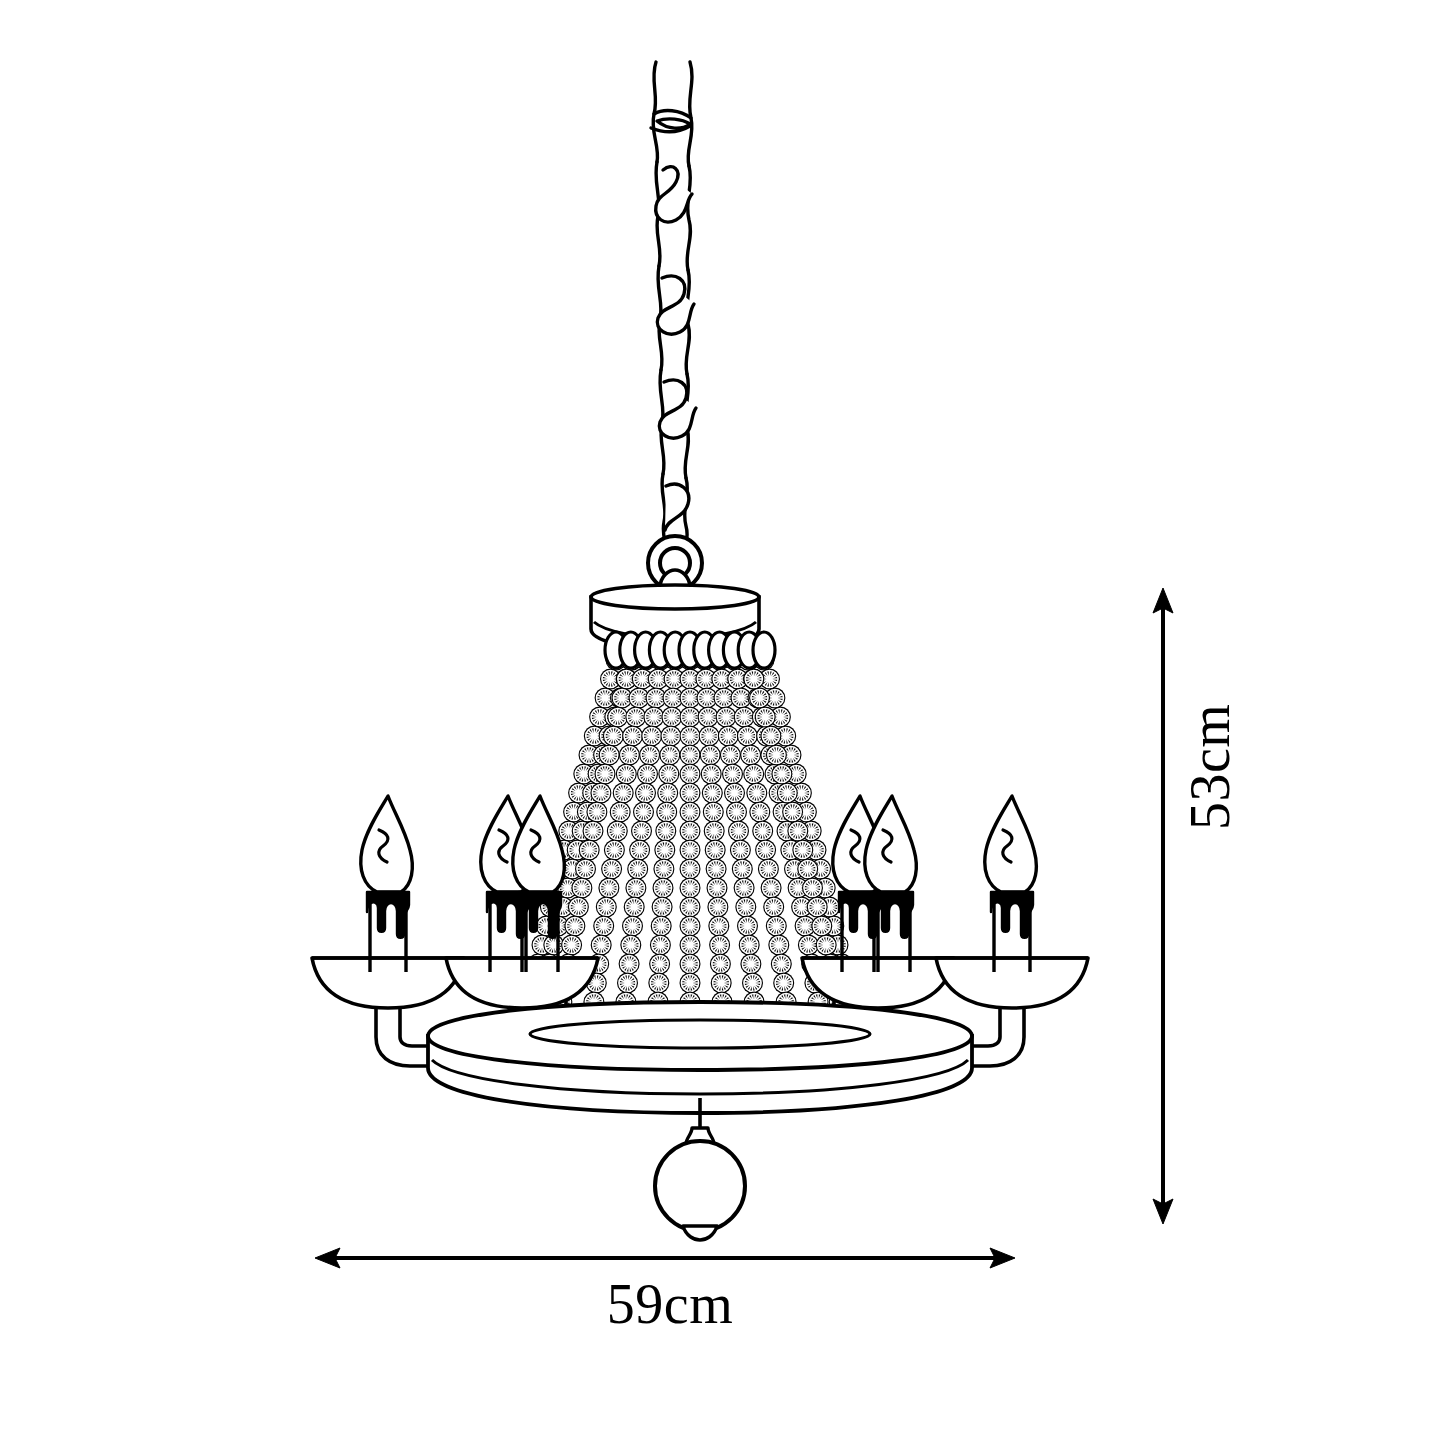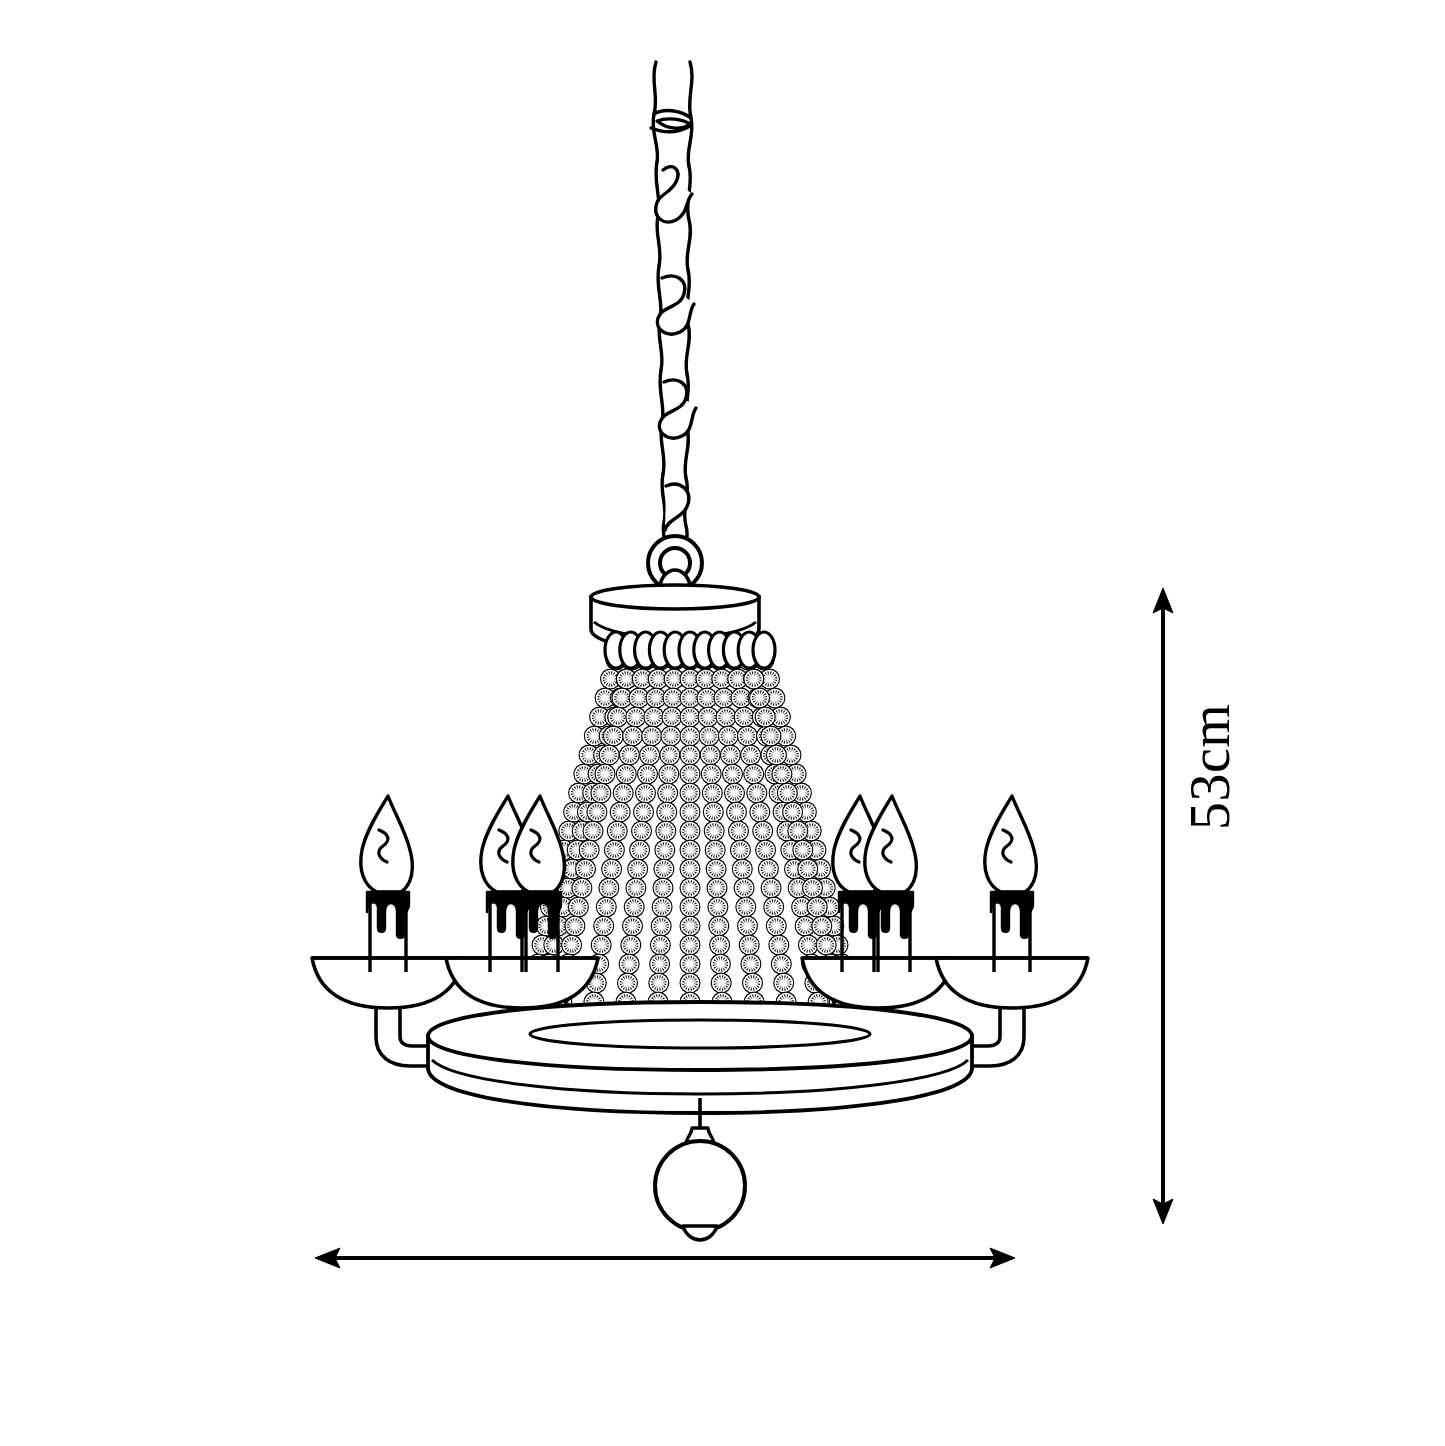--- a/index.html
+++ b/index.html
@@ -504,16 +504,17 @@
     </g>
 
     <g stroke="#000" stroke-width="4" fill="#000">
       <line x1="1163" y1="597" x2="1163" y2="1215"></line>
       <polygon points="1163,588 1153,613 1163,608 1173,613" stroke-width="1"></polygon>
       <polygon points="1163,1224 1153,1199 1163,1204 1173,1199" stroke-width="1"></polygon>
     </g>
 
   </svg>
 
+  <div class="dim-label" id="width-dimension-label">59cm</div>
 
   <div class="dim-label" id="height-dimension-label">53cm</div>
 
 </div>
 
 </body></html>

